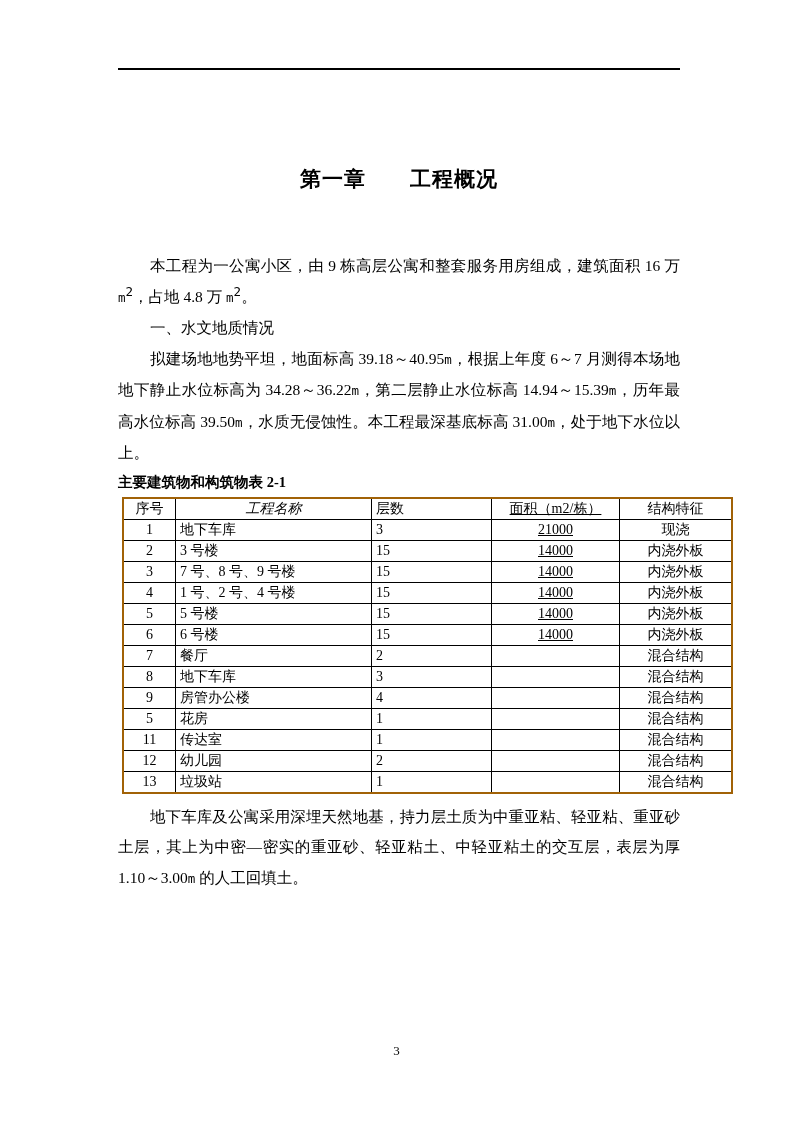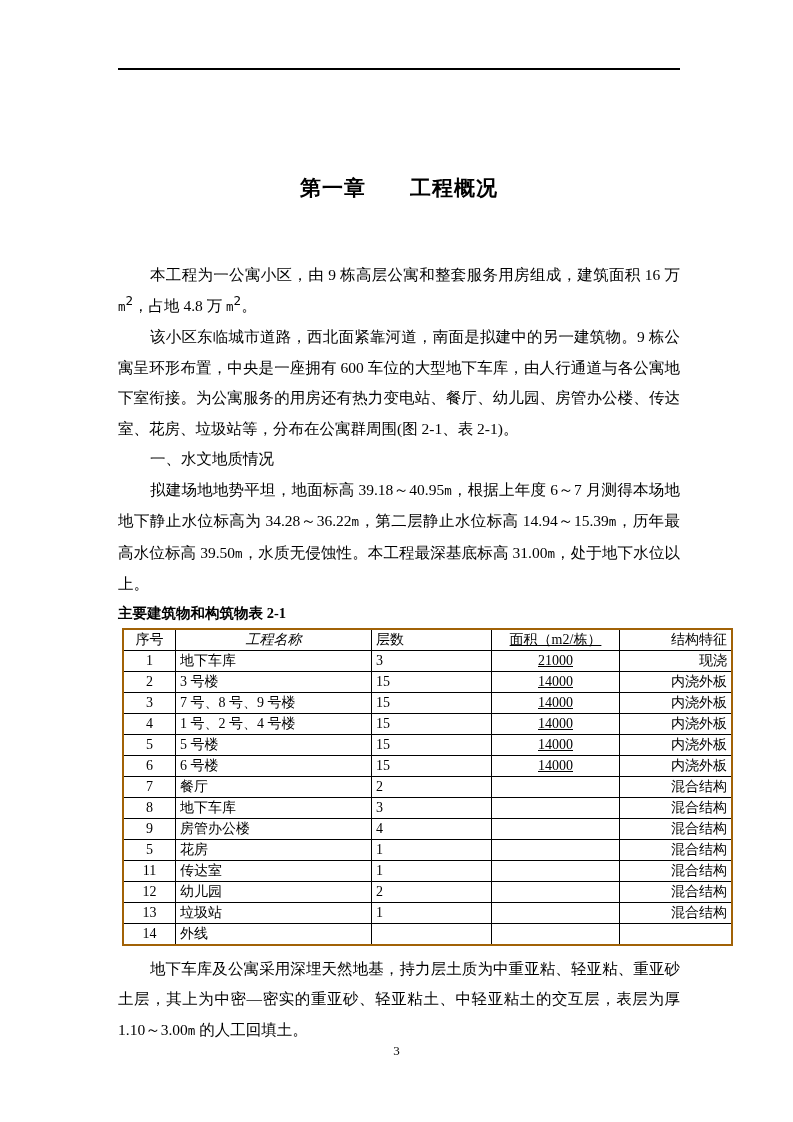--- a/index.html
+++ b/index.html
@@ -35,21 +35,21 @@
     top: 155px;
     width: 562px;
   }
   
   .chapter-title {
     text-align: center;
     font-size: 21px;
     font-weight: bold;
     letter-spacing: 1px;
     line-height: 32px;
-    margin: 17px 0 56px 0;
+    margin: 8px 0 56px 0;
     font-family: "Liberation Serif", "DejaVu Serif", serif;
   }
   .chapter-title .gap {
     display: inline-block;
     width: 44px;
   }
   
   p.body {
     margin: 0;
     font-size: 15.5px;
@@ -94,21 +94,21 @@
     padding: 0 4px;
     font-family: "Liberation Serif", "DejaVu Serif", serif;
     vertical-align: middle;
     overflow: hidden;
     white-space: nowrap;
   }
   .col-no    { width: 43px;  text-align: center; }
   .col-name  { width: 187px; text-align: left; padding-left: 8px; }
   .col-floor { width: 111px; text-align: left; }
   .col-area  { width: 119px; text-align: center; text-decoration: underline; }
-  .col-struct{ width: 103px; text-align: right; }
+  .col-struct{ width: 103px; text-align: center; }
   
   .page-number {
     position: absolute;
     left: 0;
     top: 1043px;
     width: 793px;
     text-align: center;
     font-size: 13px;
     font-family: "Liberation Serif", "DejaVu Serif", serif;
   }
@@ -120,21 +120,20 @@
 <div class="page">
 
   <div class="header-rule"></div>
 
   <div class="content">
 
     <h1 class="chapter-title"><span>第一章</span><span class="gap"></span><span>工程概况</span></h1>
 
     <p class="body"><span>本工程为一公寓小区，由 9 栋高层公寓和整套服务用房组成，建筑面积 16 万 </span><span class="unit">m</span><sup class="unit">2</sup><span>，占地 4.8 万 </span><span class="unit">m</span><sup class="unit">2</sup><span>。</span></p>
 
-    <p class="body">该小区东临城市道路，西北面紧靠河道，南面是拟建中的另一建筑物。9 栋公寓呈环形布置，中央是一座拥有 600 车位的大型地下车库，由人行通道与各公寓地下室衔接。为公寓服务的用房还有热力变电站、餐厅、幼儿园、房管办公楼、传达室、花房、垃圾站等，分布在公寓群周围(图 2-1、表 2-1)。</p>
 
     <p class="body">一、水文地质情况</p>
 
     <p class="body"><span>拟建场地地势平坦，地面标高 39.18～40.95</span><span class="unit">m</span><span>，根据上年度 6～7 月测得本场地地下静止水位标高为 34.28～36.22</span><span class="unit">m</span><span>，第二层静止水位标高 14.94～15.39</span><span class="unit">m</span><span>，历年最高水位标高 39.50</span><span class="unit">m</span><span>，水质无侵蚀性。本工程最深基底标高 31.00</span><span class="unit">m</span><span>，处于地下水位以上。</span></p>
 
     <div class="table-caption">主要建筑物和构筑物表 2-1</div>
 
     <table class="main-table">
       <thead>
         <tr>
@@ -230,27 +229,20 @@
             <td class="col-area"></td>
             <td class="col-struct">混合结构</td>
           </tr>
         <tr>
             <td class="col-no">13</td>
             <td class="col-name">垃圾站</td>
             <td class="col-floor">1</td>
             <td class="col-area"></td>
             <td class="col-struct">混合结构</td>
           </tr>
-        <tr>
-            <td class="col-no">14</td>
-            <td class="col-name">外线</td>
-            <td class="col-floor"></td>
-            <td class="col-area"></td>
-            <td class="col-struct"></td>
-          </tr>
       </tbody>
     </table>
 
     <div class="spacer-sm"></div>
 
     <p class="body"><span>地下车库及公寓采用深埋天然地基，持力层土质为中重亚粘、轻亚粘、重亚砂土层，其上为中密—密实的重亚砂、轻亚粘土、中轻亚粘土的交互层，表层为厚 1.10～3.00</span><span class="unit">m</span><span> 的人工回填土。</span></p>
 
   </div>
 
   <div class="page-number">3</div>

